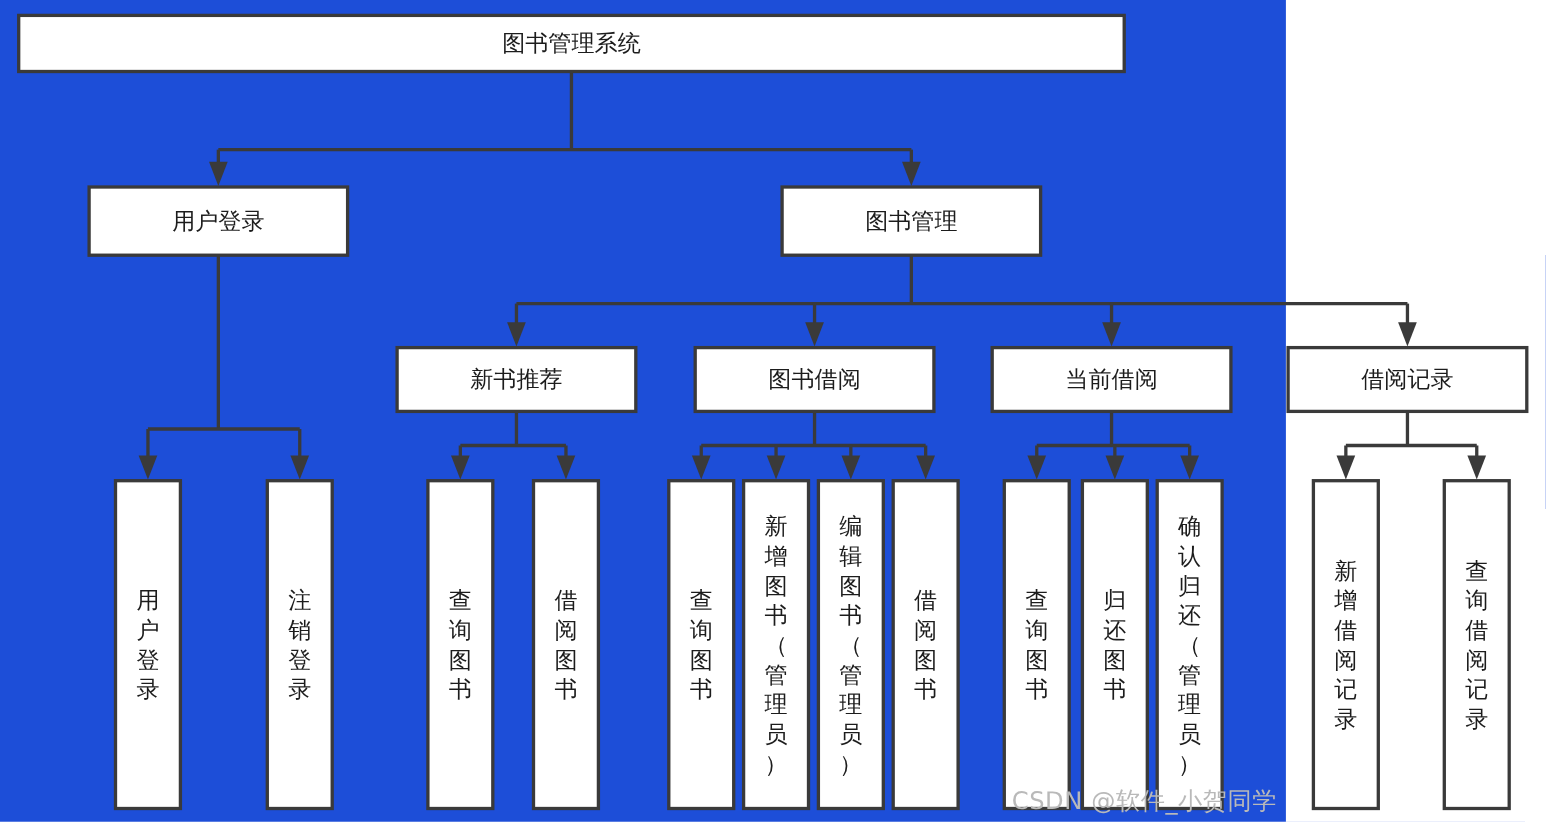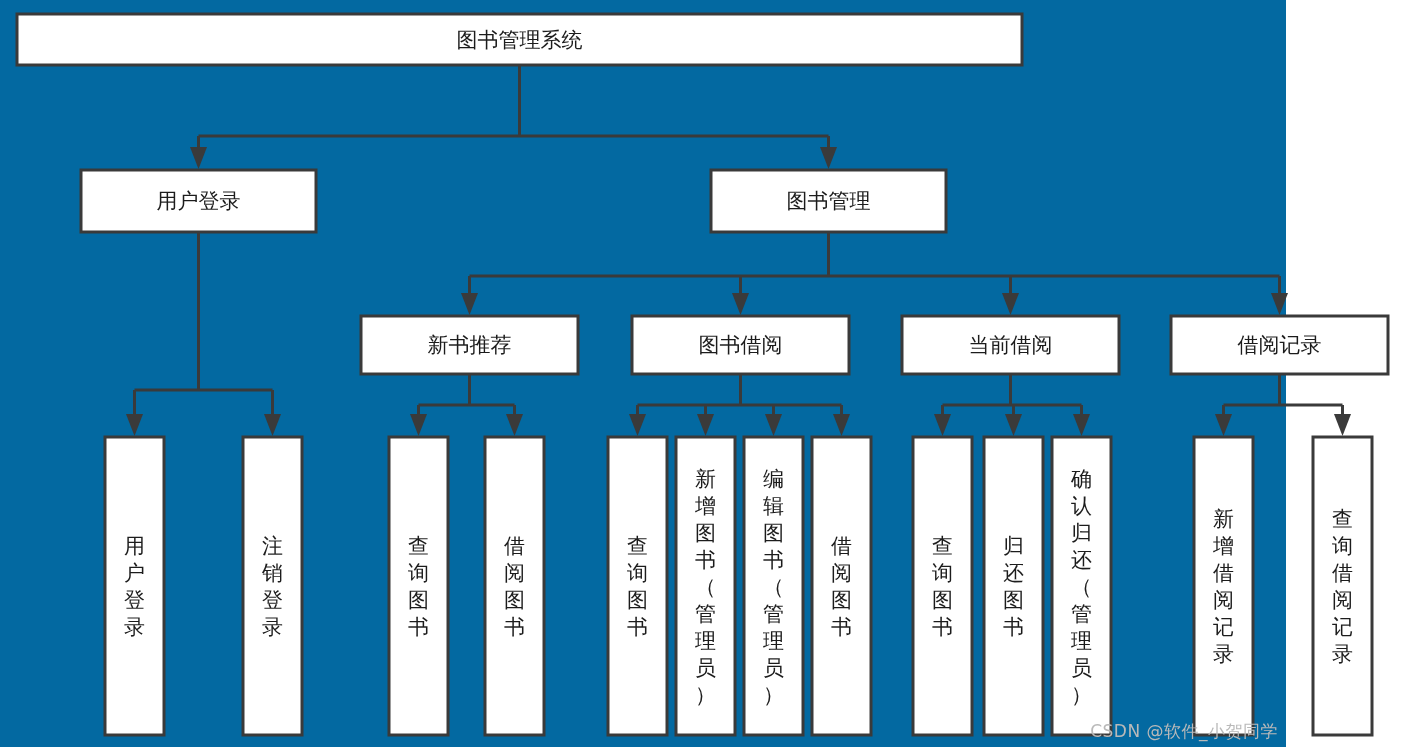--- a/index.html
+++ b/index.html
@@ -8,23 +8,23 @@
     background: #ffffff;
   }
   body {
     width: 1405px;
     height: 747px;
     overflow: hidden;
     font-family: "DejaVu Sans", "Liberation Sans", sans-serif;
   }
   #diagram-root {
     position: relative;
-    width: 1286px;
+    width: 1169px;
     height: 747px;
-    background: #0369a1;
+    background: #1d4ed8;
   }
   svg.flow {
     position: absolute;
     top: 0;
     left: 0;
     width: 1405px;
     height: 747px;
   }
   .node-box {
     fill: #ffffff;
@@ -52,21 +52,21 @@
     font-family: "DejaVu Sans", "Liberation Sans", sans-serif;
     font-size: 21px;
     fill: #1c1c1c;
     text-anchor: middle;
   }
   .watermark {
     position: absolute;
     right: 8px;
     bottom: 4px;
     font-family: "DejaVu Sans", "Liberation Sans", sans-serif;
-    font-size: 17px;
+    font-size: 22px;
     color: #b9b9b9;
     white-space: nowrap;
     letter-spacing: 0.5px;
   }
 </style>
 </head>
 <body>
 
 <div id="diagram-root">
   <svg class="flow" viewBox="0 0 1405 747">

